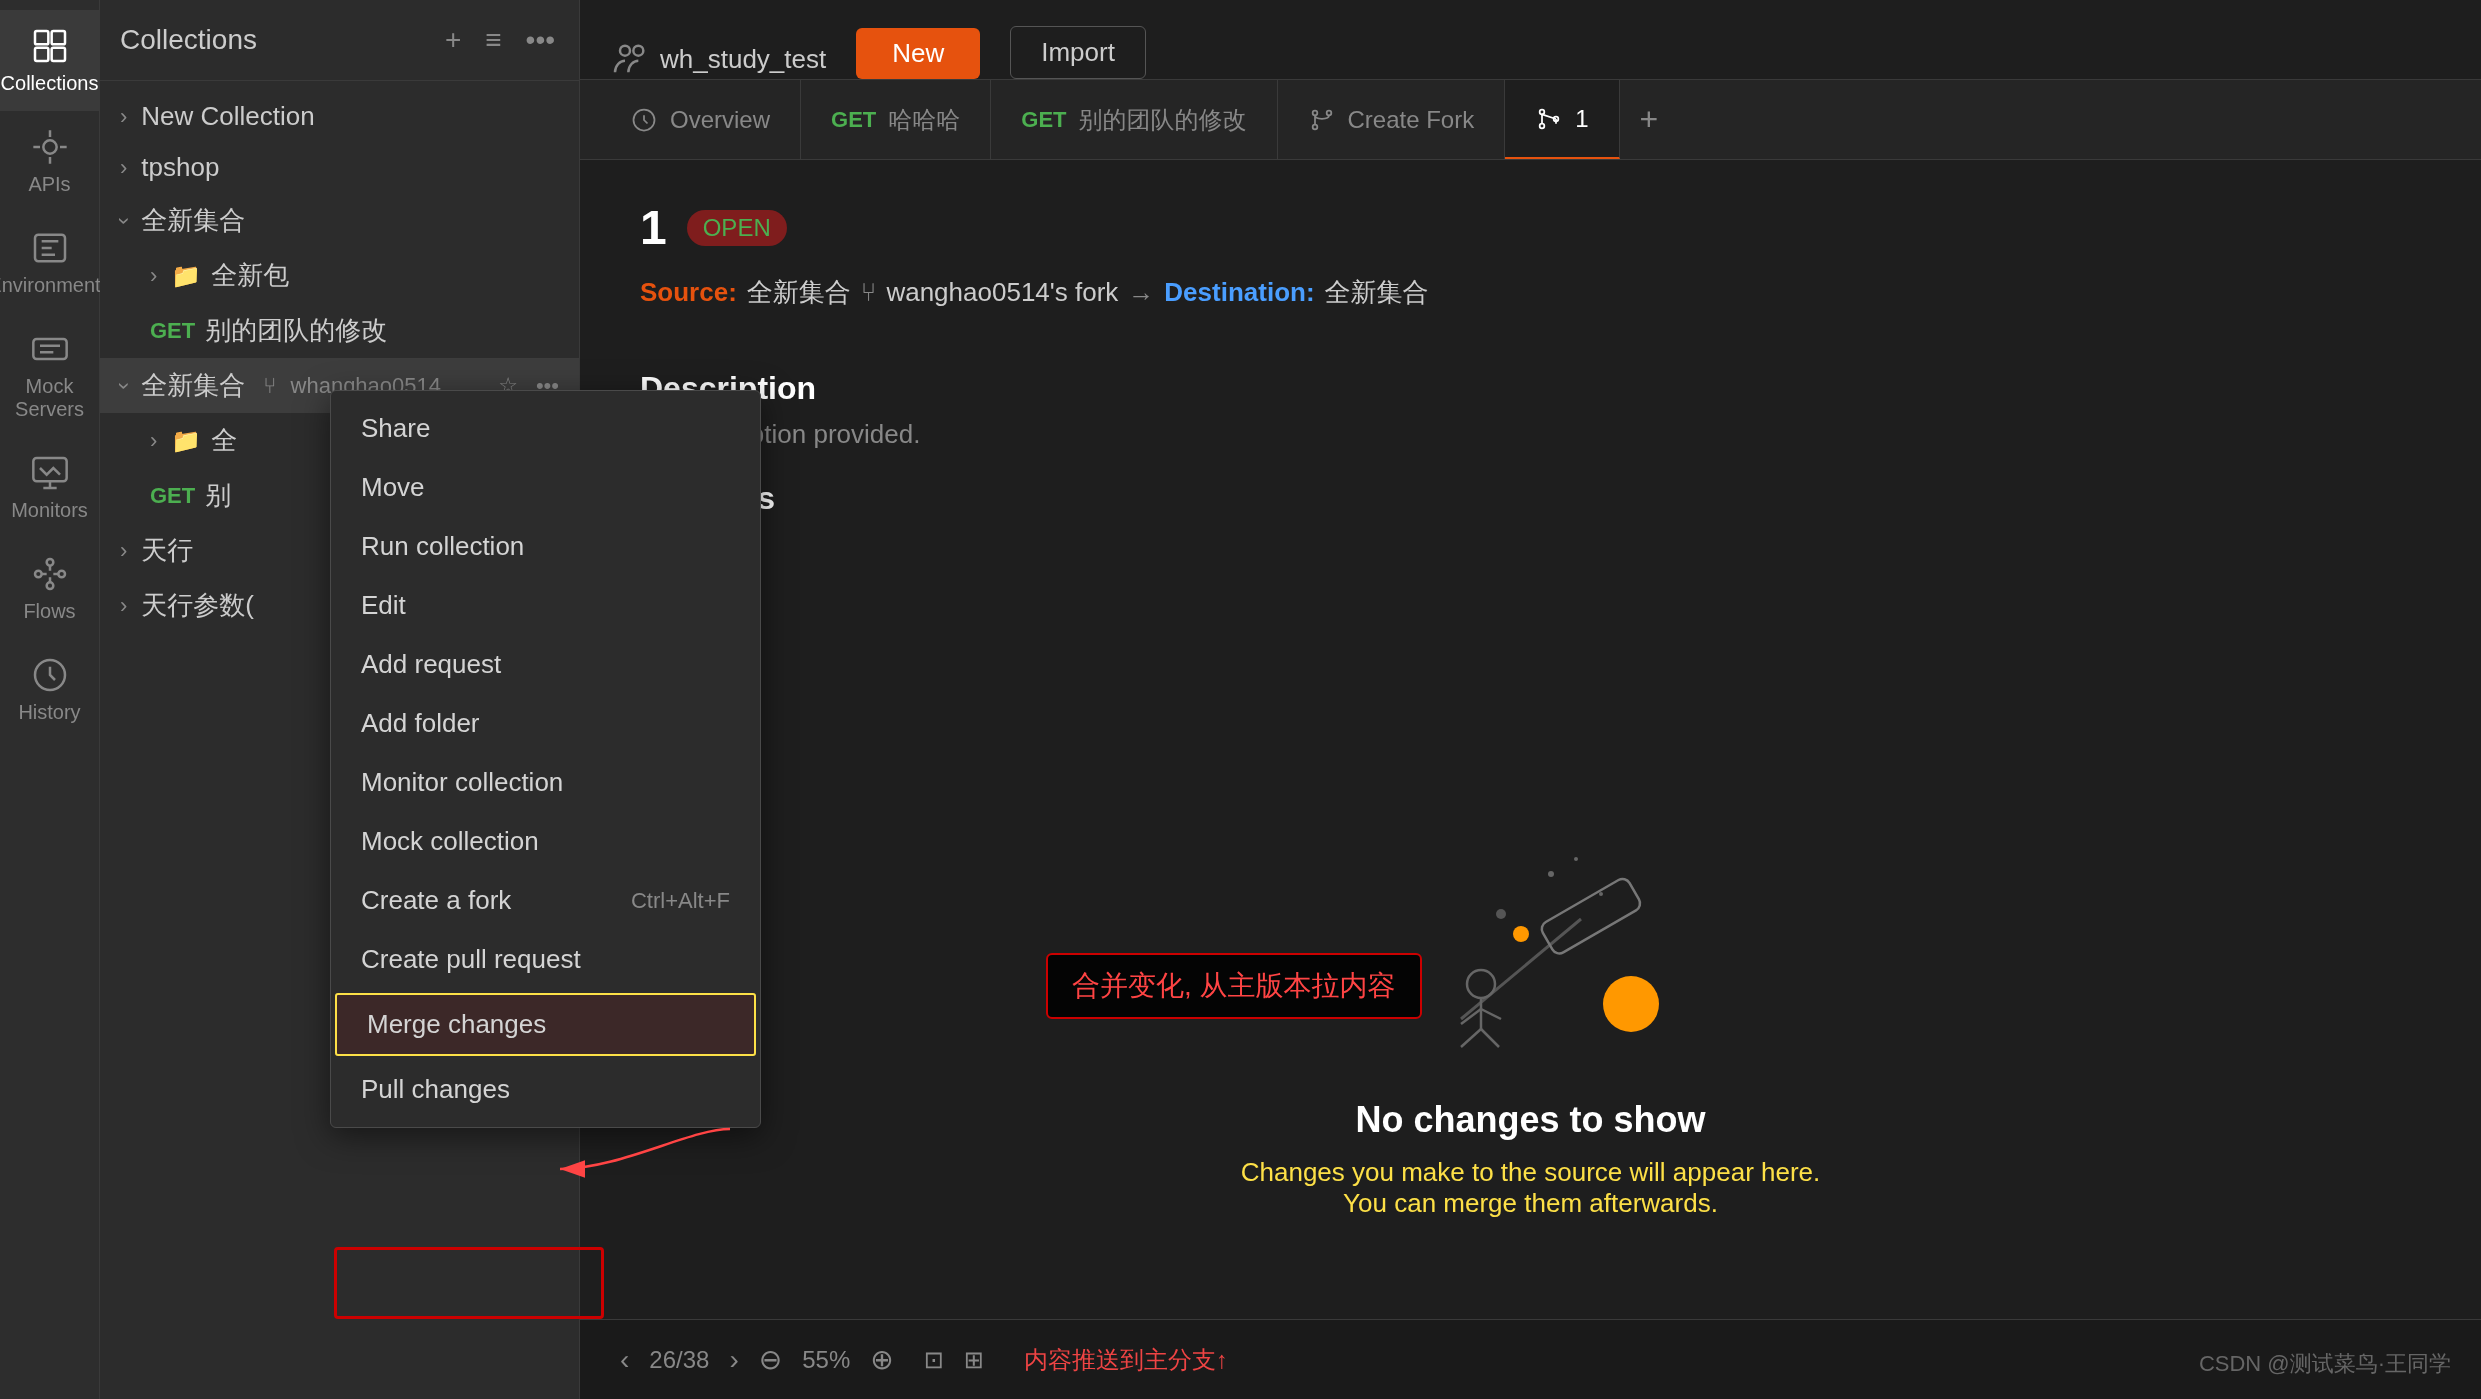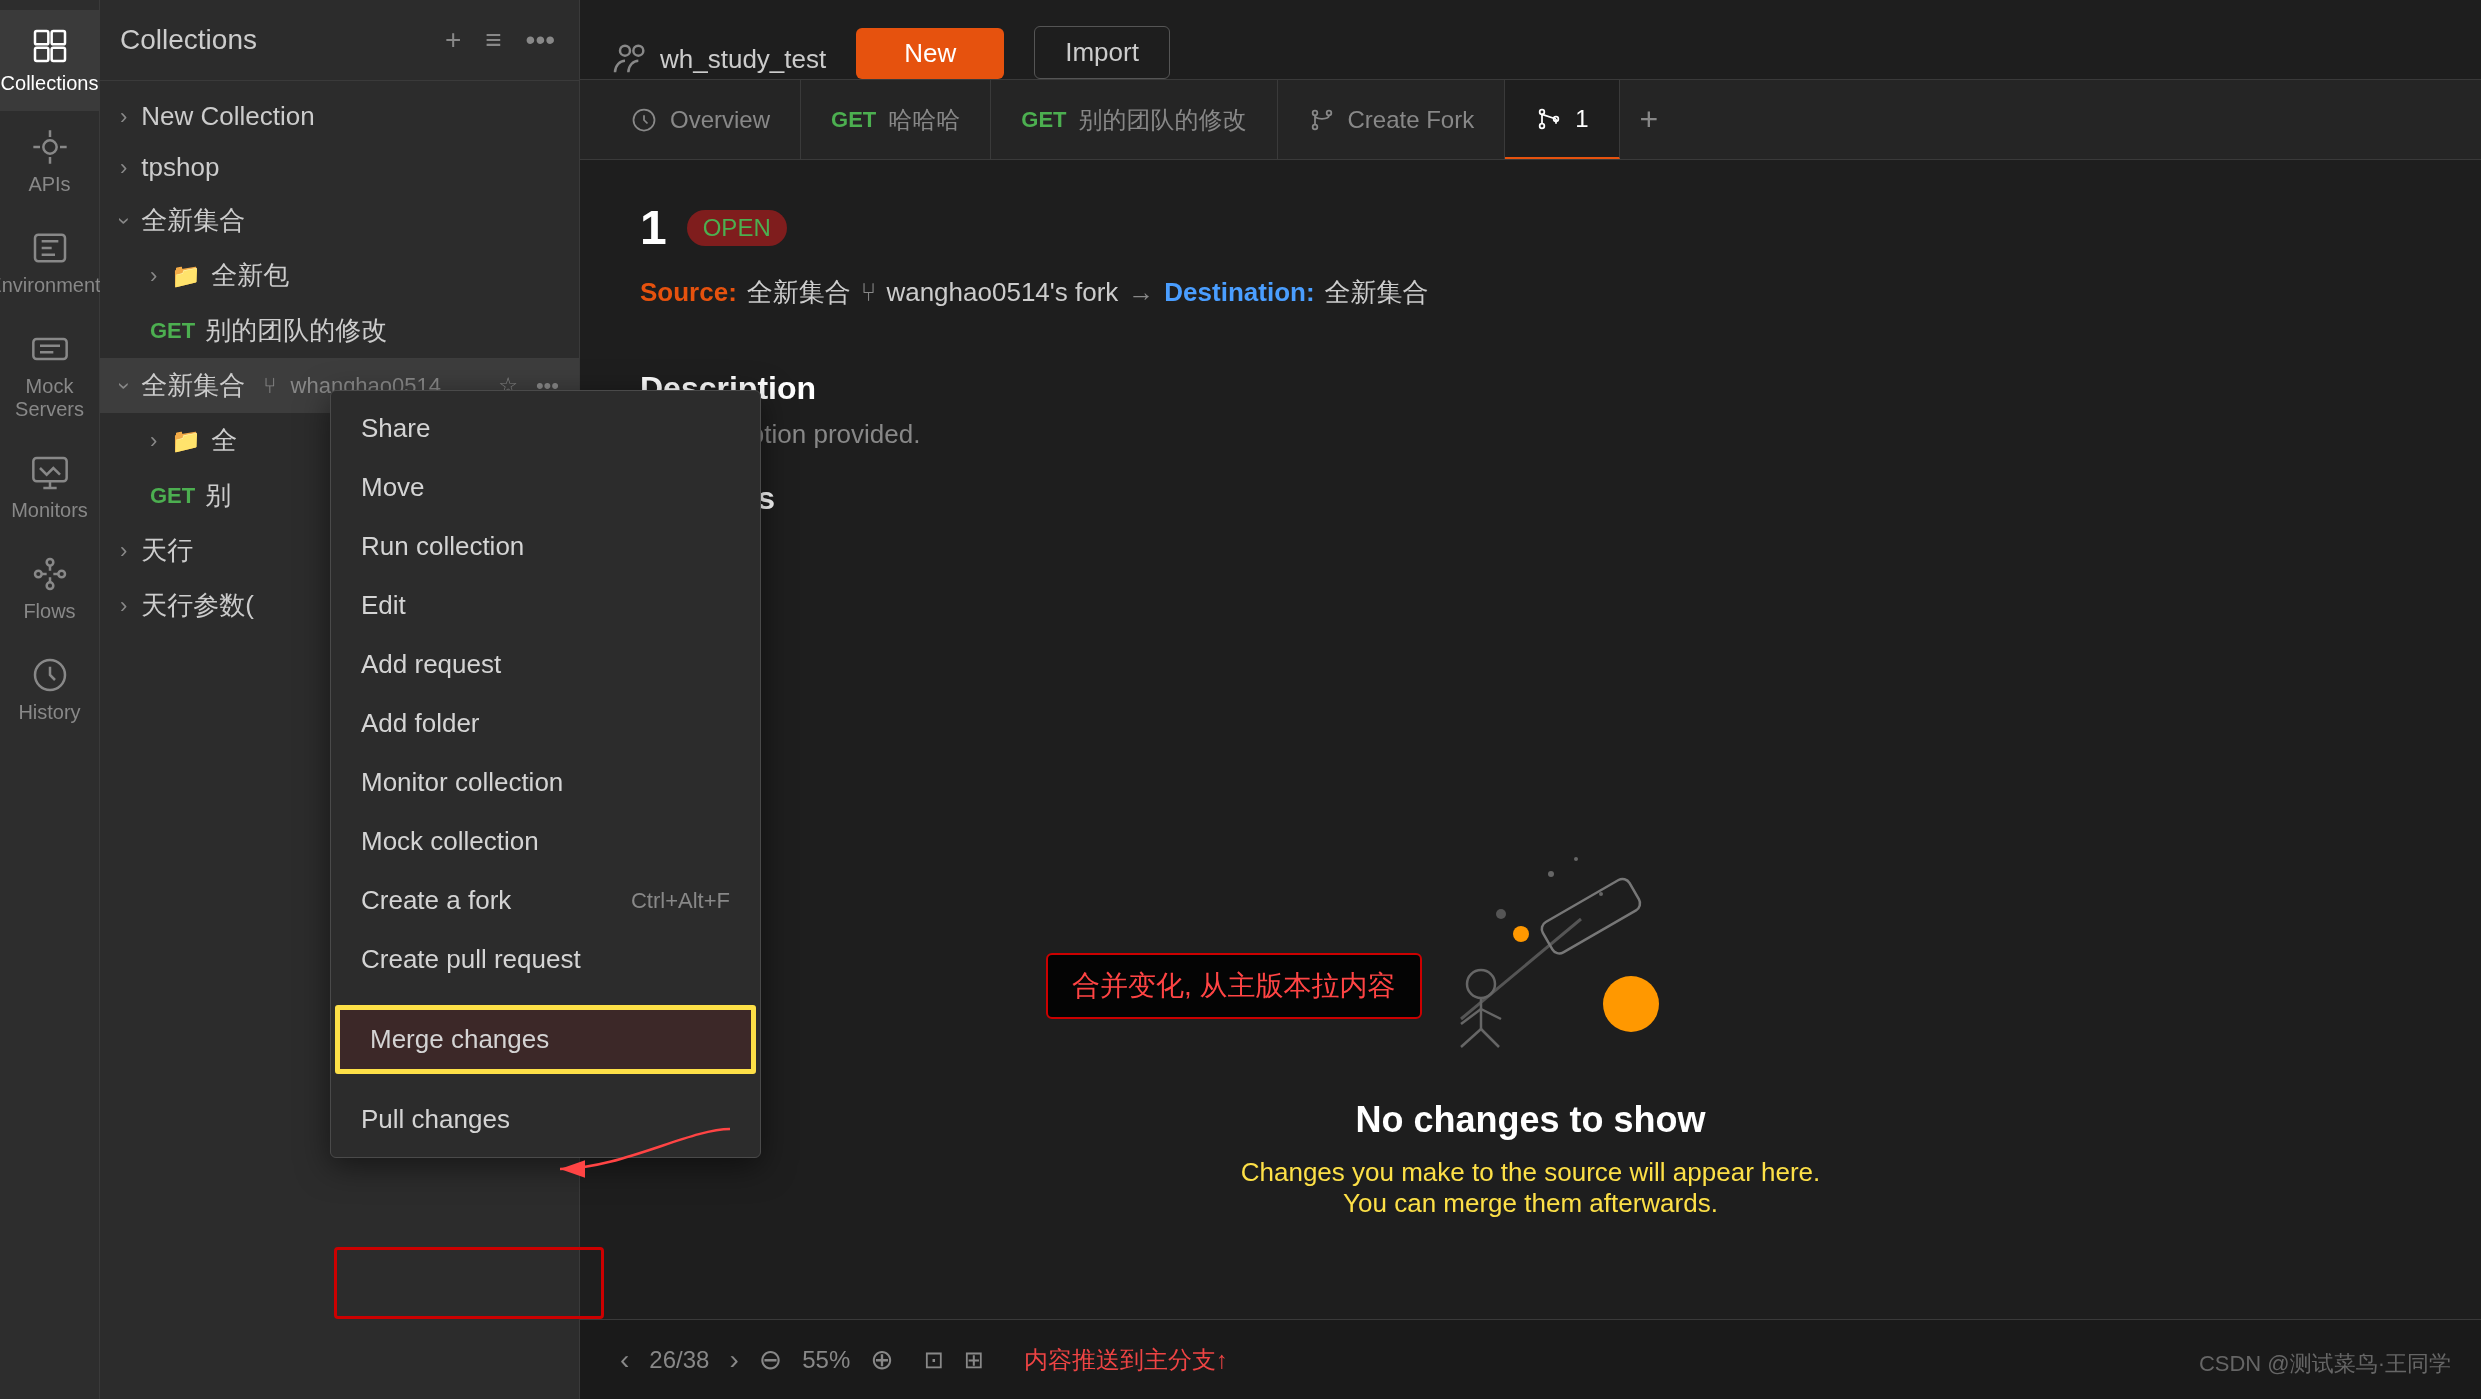--- a/index.html
+++ b/index.html
@@ -161,22 +161,22 @@
       font-size: 26px;
       color: #d4d4d4;
       cursor: pointer;
       display: flex;
       align-items: center;
       justify-content: space-between;
     }
 
     .context-menu-item.highlighted {
       background: rgba(255, 0, 0, 0.08);
-      border: 5px solid #fde047;
-      margin: 16px 4px;
+      border: 2px solid #fde047;
+      margin: 4px 4px;
       border-radius: 3px;
     }
 
     .shortcut-text {
       color: #888;
       font-size: 22px;
     }
 
     
     .topbar {
@@ -195,21 +195,21 @@
       gap: 10px;
       font-size: 26px;
       color: #ccc;
       font-weight: 500;
     }
 
     .topbar-btn {
       background: #e6520e;
       border: none;
       color: white;
-      padding: 10px 48px;
+      padding: 10px 36px;
       border-radius: 6px;
       font-size: 26px;
       cursor: pointer;
       font-weight: 500;
     }
 
     .topbar-btn-outline {
       background: none;
       border: 1px solid #555;
       color: #ccc;

